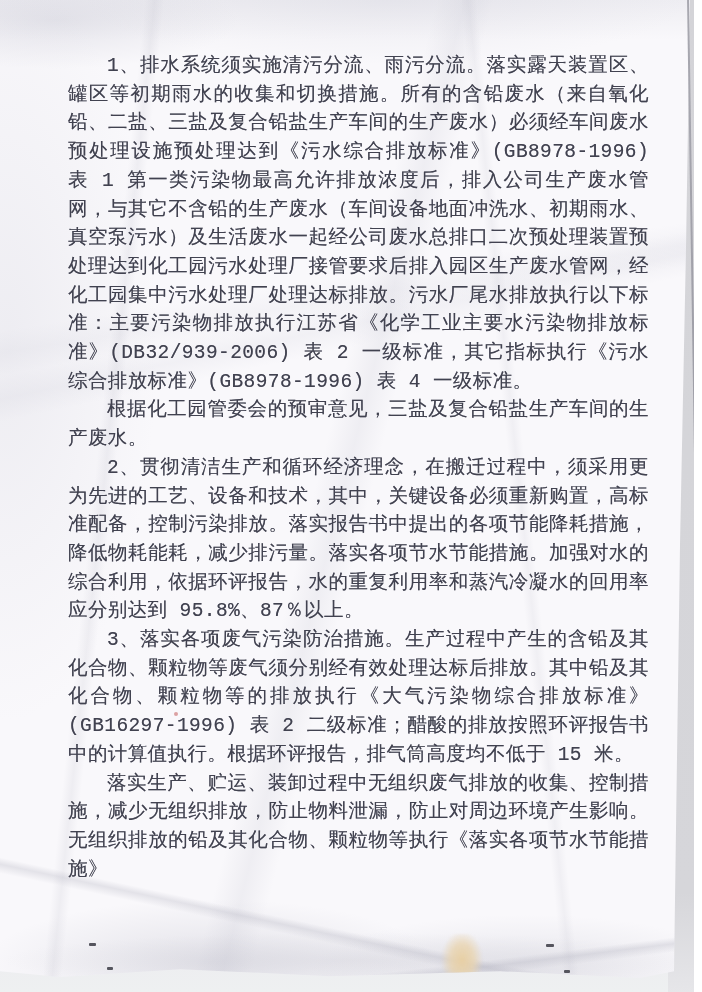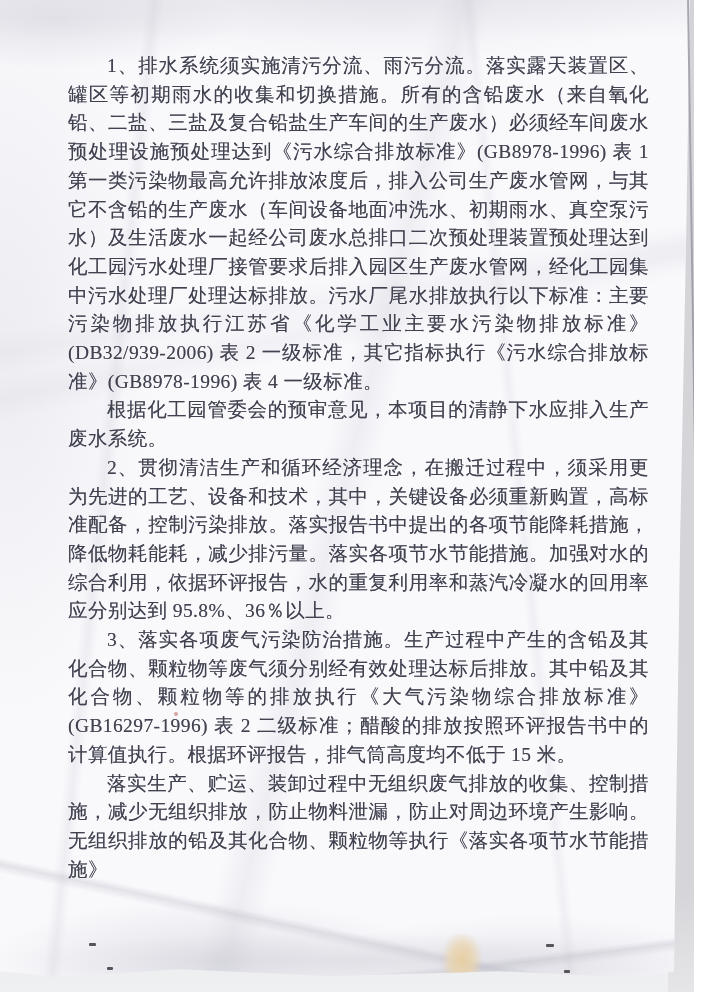--- a/index.html
+++ b/index.html
@@ -1,19 +1,19 @@
 <!DOCTYPE html>
 <html><head>
 <meta charset="utf-8">
 <style>
   html,body{margin:0;padding:0;}
   .frame{
     position:relative; width:694px; height:992px; overflow:hidden;
     background:linear-gradient(180deg,#ececef 0%, #ededf0 96%, #eef0f1 100%);
-    font-family:Liberation Serif, serif;
+    font-family:Liberation Mono, monospace;
   }
   .bg-strip{
     position:absolute; left:668px; top:0; width:34px; height:992px;
     background:linear-gradient(180deg,#d4d4d8 0%, #d6d6da 90%, #e6e6e9 100%);
   }
   .page{
     position:absolute; left:0; top:0; width:702px; height:992px;
     background:
       radial-gradient(ellipse 260px 70px at 8% 2%, rgba(198,198,210,.40), transparent 70%),
       radial-gradient(ellipse 420px 90px at 55% 0%, rgba(205,205,216,.28), transparent 72%),
@@ -68,22 +68,22 @@
 <body>
 
 <div class="frame">
   <div class="bg-strip"></div>
 
   <div class="page">
     <div class="creases"></div>
 
     <div class="body-text">
       <p>1、排水系统须实施清污分流、雨污分流。落实露天装置区、罐区等初期雨水的收集和切换措施。所有的含铅废水（来自氧化铅、二盐、三盐及复合铅盐生产车间的生产废水）必须经车间废水预处理设施预处理达到《污水综合排放标准》(GB8978-1996) 表 1 第一类污染物最高允许排放浓度后，排入公司生产废水管网，与其它不含铅的生产废水（车间设备地面冲洗水、初期雨水、真空泵污水）及生活废水一起经公司废水总排口二次预处理装置预处理达到化工园污水处理厂接管要求后排入园区生产废水管网，经化工园集中污水处理厂处理达标排放。污水厂尾水排放执行以下标准：主要污染物排放执行江苏省《化学工业主要水污染物排放标准》(DB32/939-2006) 表 2 一级标准，其它指标执行《污水综合排放标准》(GB8978-1996) 表 4 一级标准。</p>
-      <p>根据化工园管委会的预审意见，本项目的清静下水应排入生产废水系统。</p>
-      <p>2、贯彻清洁生产和循环经济理念，在搬迁过程中，须采用更为先进的工艺、设备和技术，其中，关键设备必须重新购置，高标准配备，控制污染排放。落实报告书中提出的各项节能降耗措施，降低物耗能耗，减少排污量。落实各项节水节能措施。加强对水的综合利用，依据环评报告，水的重复利用率和蒸汽冷凝水的回用率应分别达到 95.8%、36％以上。</p>
+      <p>根据化工园管委会的预审意见，三盐及复合铅盐生产车间的生产废水。</p>
+      <p>2、贯彻清洁生产和循环经济理念，在搬迁过程中，须采用更为先进的工艺、设备和技术，其中，关键设备必须重新购置，高标准配备，控制污染排放。落实报告书中提出的各项节能降耗措施，降低物耗能耗，减少排污量。落实各项节水节能措施。加强对水的综合利用，依据环评报告，水的重复利用率和蒸汽冷凝水的回用率应分别达到 95.8%、87％以上。</p>
       <p>3、落实各项废气污染防治措施。生产过程中产生的含铅及其化合物、颗粒物等废气须分别经有效处理达标后排放。其中铅及其化合物、颗粒物等的排放执行《大气污染物综合排放标准》(GB16297-1996) 表 2 二级标准；醋酸的排放按照环评报告书中的计算值执行。根据环评报告，排气筒高度均不低于 15 米。</p>
       <p>落实生产、贮运、装卸过程中无组织废气排放的收集、控制措施，减少无组织排放，防止物料泄漏，防止对周边环境产生影响。无组织排放的铅及其化合物、颗粒物等执行《落实各项节水节能措施》</p>
     </div>
 
     <div class="stain"></div>
     <i class="speck s1"></i>
     <i class="speck s2"></i>
     <i class="speck s3"></i>
     <i class="speck s4"></i>
     <i class="reddot"></i>

